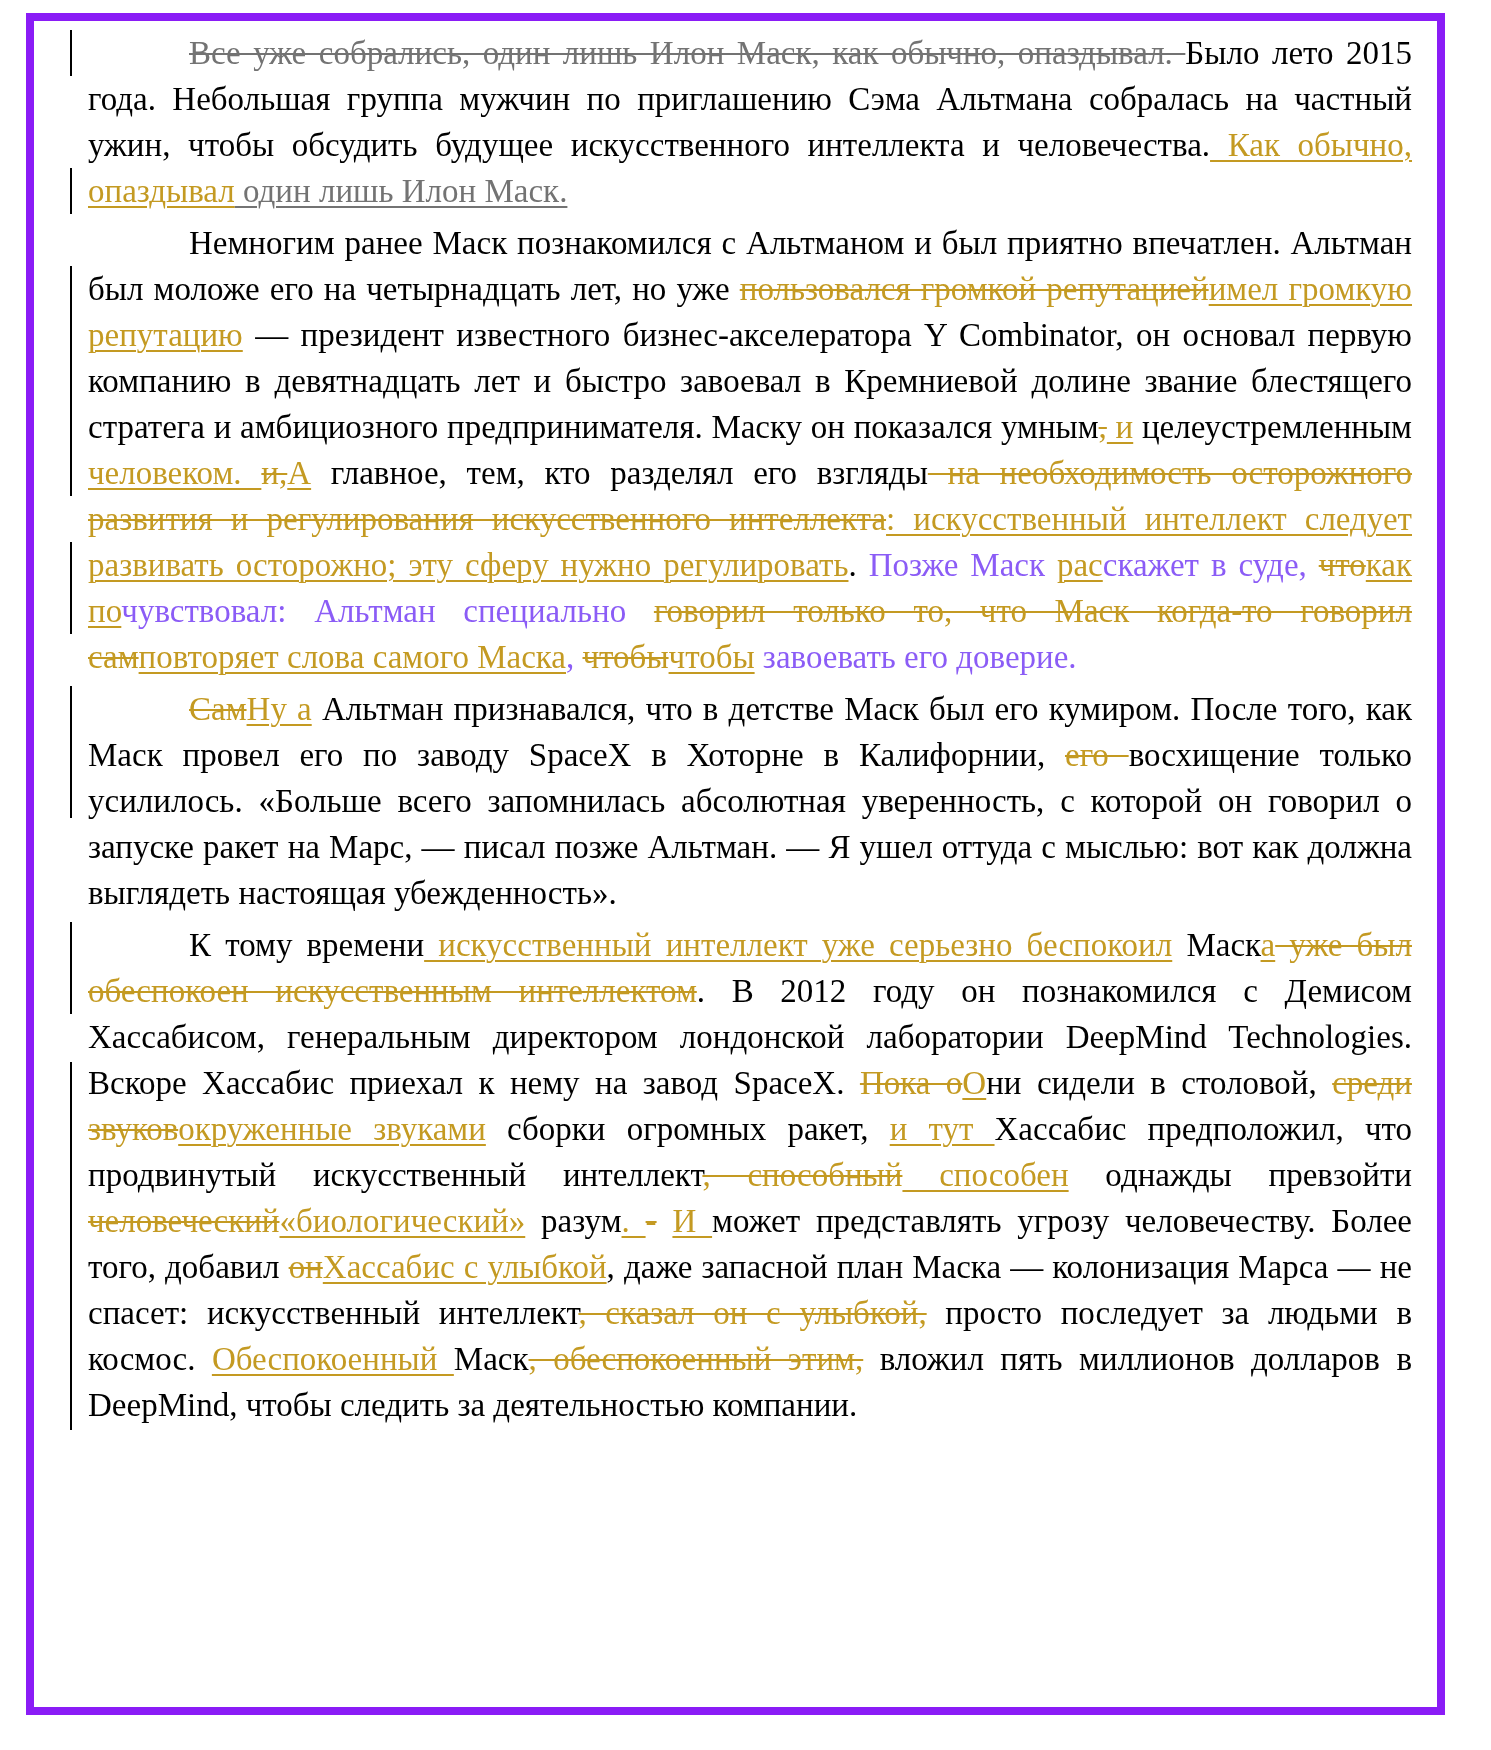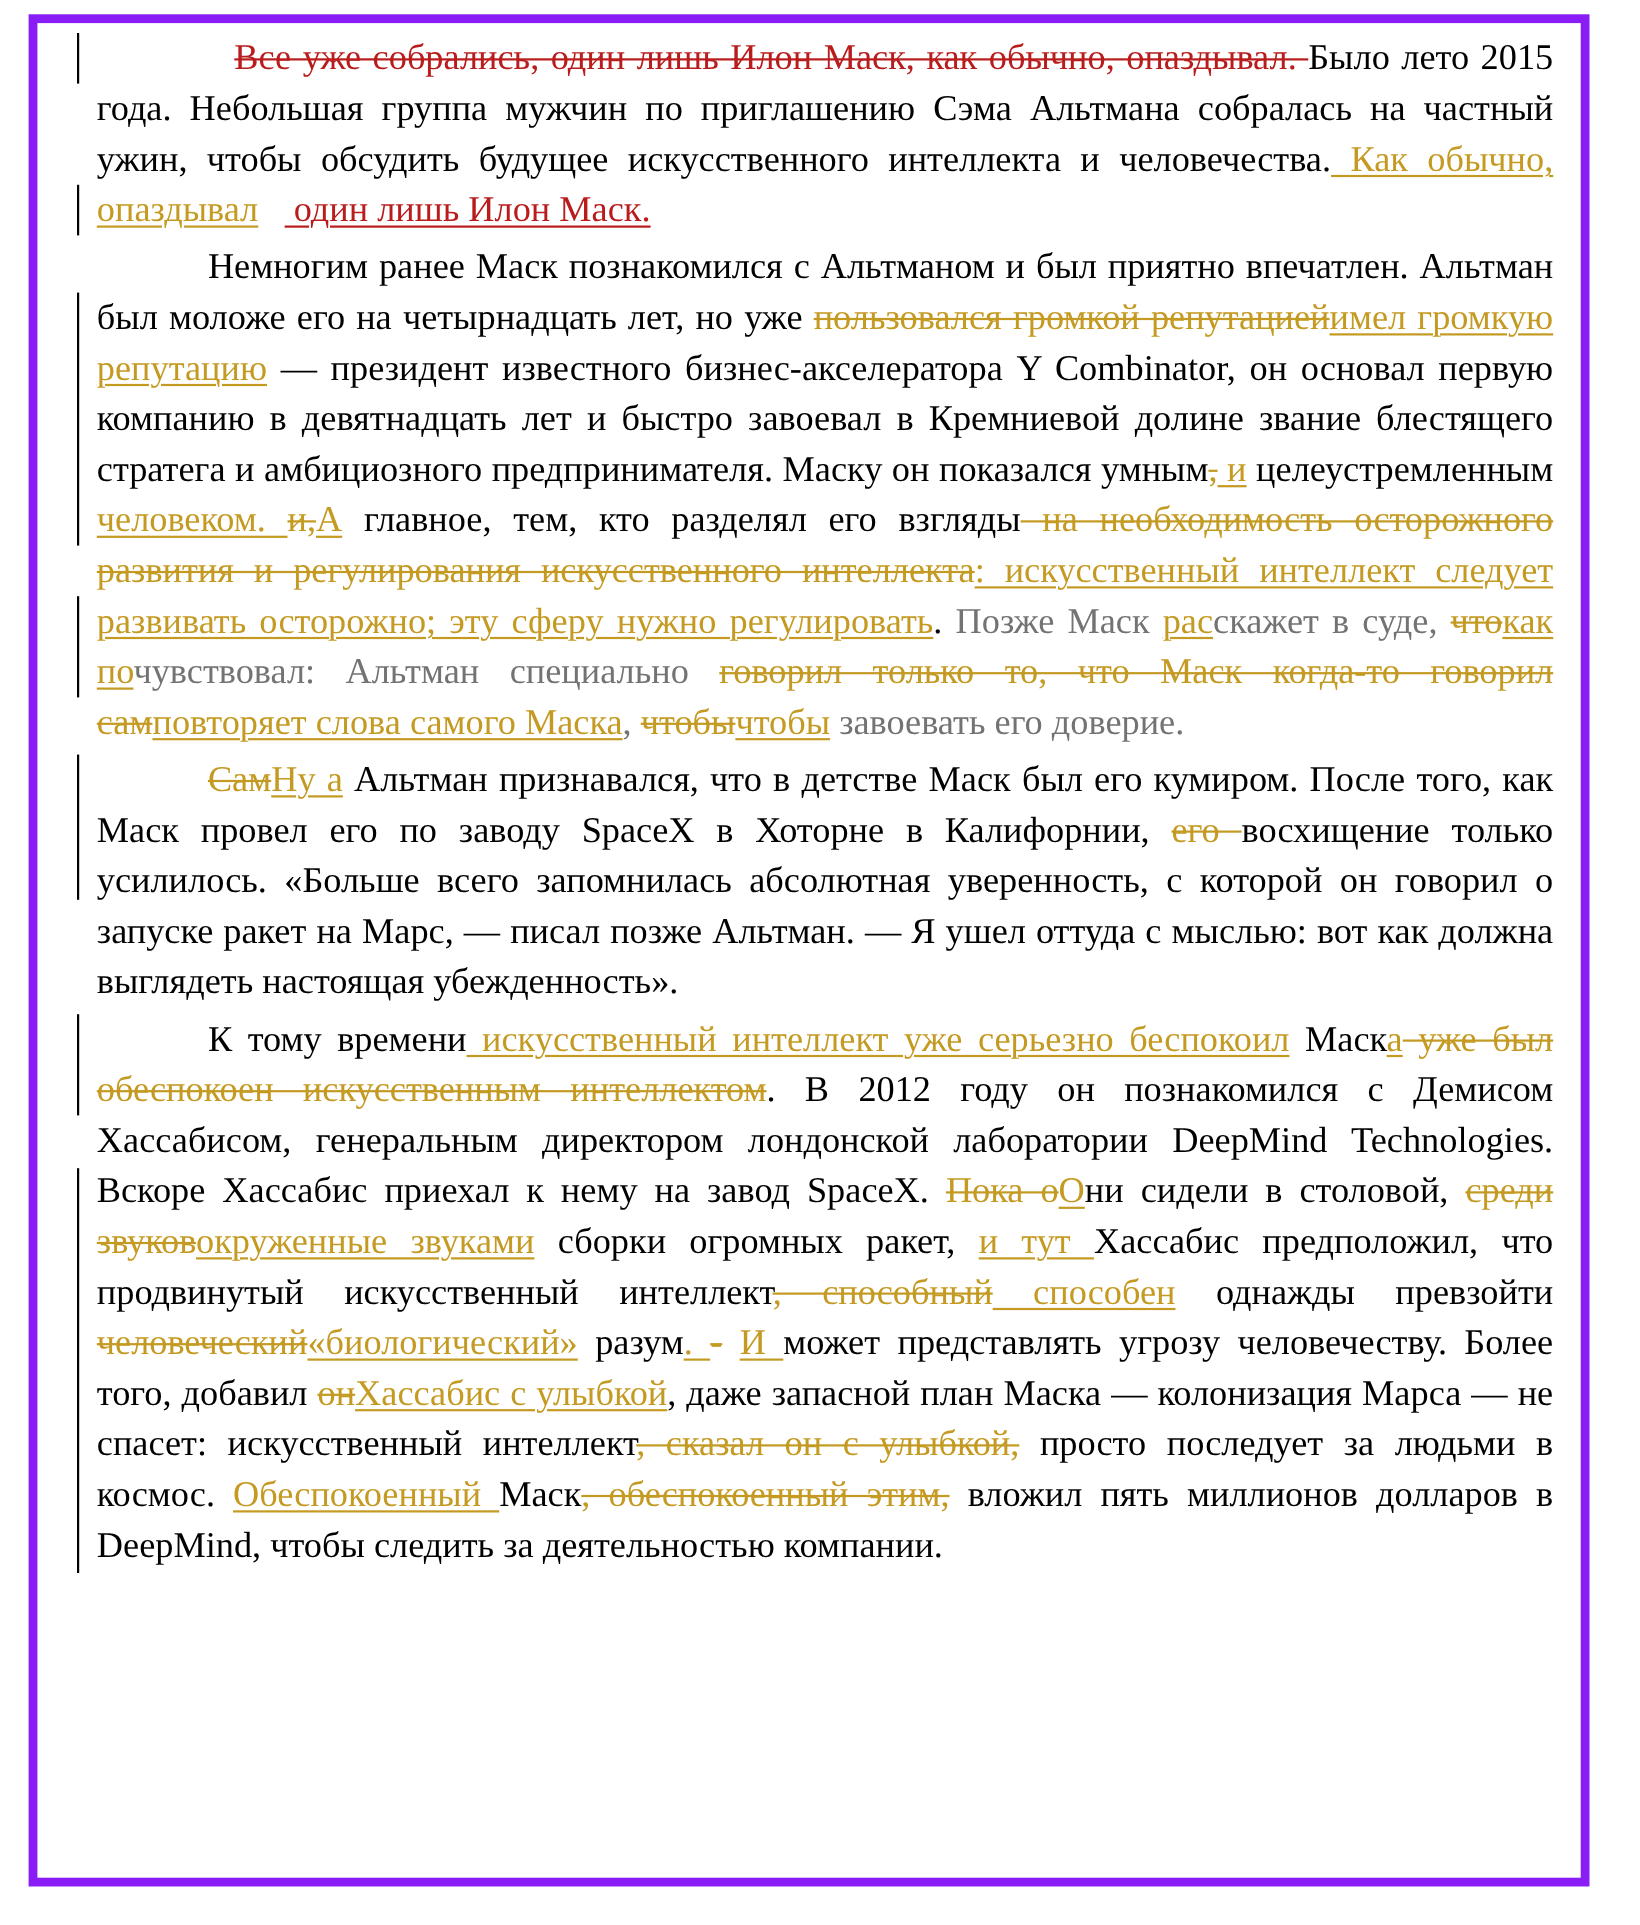--- a/index.html
+++ b/index.html
@@ -17,23 +17,23 @@
     position: relative; text-align: justify; text-indent: 101px;
     margin: 0 0 6px 0; padding-left: 26px; padding-right: 10px;
   }
   .bar {
     position: absolute; left: 8px; width: 2px; background: #000;
   }
   .seg-plain { }
   .seg-ins { text-decoration: underline; text-decoration-thickness: 2px; text-underline-offset: 4px; }
   .seg-del { text-decoration: line-through; text-decoration-thickness: 2px; }
   .c-black { color: #000000; }
-  .c-green { color: #b91c1c; margin-left: 24px; }
+  .c-green { color: #737373; }
   .c-gold { color: #c49a22; }
-  .c-red { color: #737373; }
+  .c-red { color: #8b5cf6; }
 </style>
 </head>
 <body>
 
 <div class="frame"></div>
 
 <div class="page" id="page">
     <p class="para"><span class="bar" style="top: 0px; height: 46px;"></span><span class="bar" style="top: 138px; height: 46px;"></span><span class="seg-del c-green">Все уже собрались, один лишь Илон Маск, как обычно, опаздывал. </span><span class="seg-plain c-black">Было лето 2015 года. Небольшая группа мужчин по приглашению Сэма Альтмана собралась на частный ужин, чтобы обсудить будущее искусственного интеллекта и человечества.</span><span class="seg-ins c-gold"> Как обычно, опаздывал</span><span class="seg-ins c-green"> один лишь Илон Маск.</span></p>
     <p class="para"><span class="bar" style="top: 46px; height: 230px;"></span><span class="bar" style="top: 322px; height: 92px;"></span><span class="seg-plain c-black">Немногим ранее Маск познакомился с Альтманом и был приятно впечатлен. Альтман был моложе его на четырнадцать лет, но уже </span><span class="seg-del c-gold">пользовался громкой репутацией</span><span class="seg-ins c-gold">имел громкую репутацию</span><span class="seg-plain c-black"> — президент известного бизнес-акселератора Y Combinator, он основал первую компанию в девятнадцать лет и быстро завоевал в Кремниевой долине звание блестящего стратега и амбициозного предпринимателя. Маску он показался умным</span><span class="seg-del c-gold">,</span><span class="seg-ins c-gold"> и</span><span class="seg-plain c-black"> целеустремленным</span><span class="seg-ins c-gold"> человеком. </span><span class="seg-plain c-black"> </span><span class="seg-del c-gold">и,</span><span class="seg-ins c-gold">А</span><span class="seg-plain c-black"> главное, тем, кто разделял его взгляды</span><span class="seg-del c-gold"> на необходимость осторожного развития и регулирования искусственного интеллекта</span><span class="seg-ins c-gold">: искусственный интеллект следует развивать осторожно; эту сферу нужно регулировать</span><span class="seg-plain c-black">. </span><span class="seg-plain c-red">Позже Маск </span><span class="seg-ins c-gold">рас</span><span class="seg-plain c-red">скажет в суде, </span><span class="seg-del c-gold">что</span><span class="seg-ins c-gold">как</span><span class="seg-plain c-red"> </span><span class="seg-ins c-gold">по</span><span class="seg-plain c-red">чувствовал: Альтман специально </span><span class="seg-del c-gold">говорил только то, что Маск когда-то говорил сам</span><span class="seg-ins c-gold">повторяет слова самого Маска</span><span class="seg-plain c-red">, </span><span class="seg-del c-gold">чтобы</span><span class="seg-ins c-gold">чтобы</span><span class="seg-plain c-red"> завоевать его доверие.</span></p>
     <p class="para"><span class="bar" style="top: 0px; height: 132px;"></span><span class="seg-del c-gold">Сам</span><span class="seg-ins c-gold">Ну а</span><span class="seg-plain c-black"> Альтман признавался, что в детстве Маск был его кумиром. После того, как Маск провел его по заводу SpaceX в Хоторне в Калифорнии, </span><span class="seg-del c-gold">его </span><span class="seg-plain c-black">восхищение только усилилось. «Больше всего запомнилась абсолютная уверенность, с которой он говорил о запуске ракет на Марс, — писал позже Альтман. — Я ушел оттуда с мыслью: вот как должна выглядеть настоящая убежденность».</span></p>

